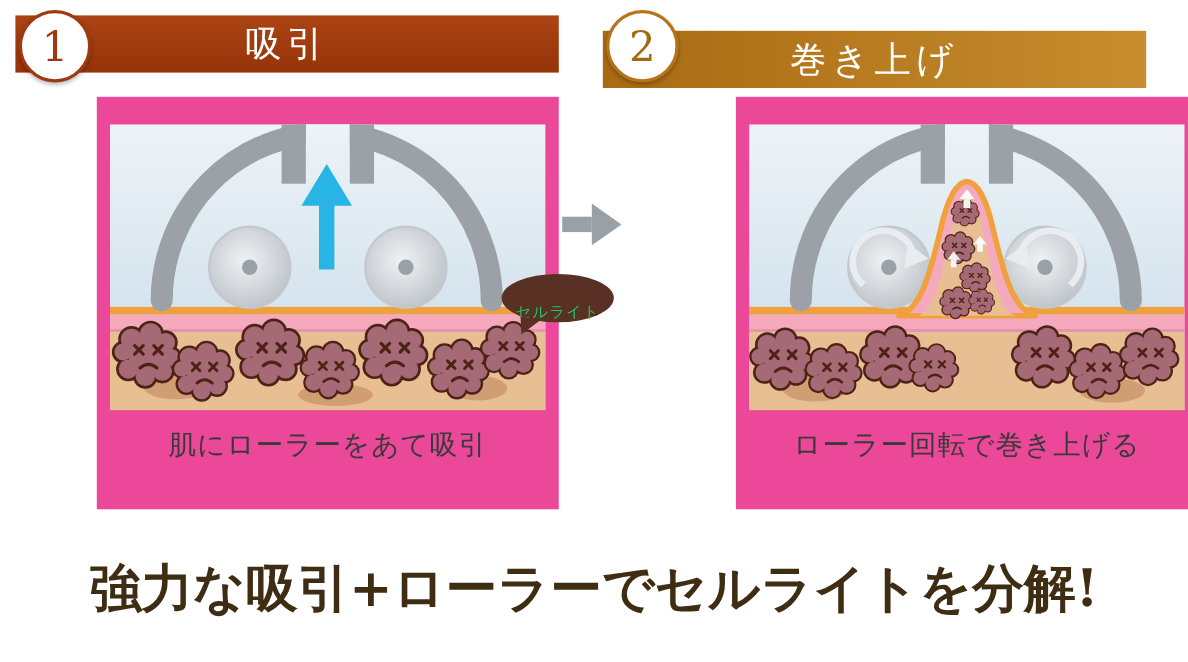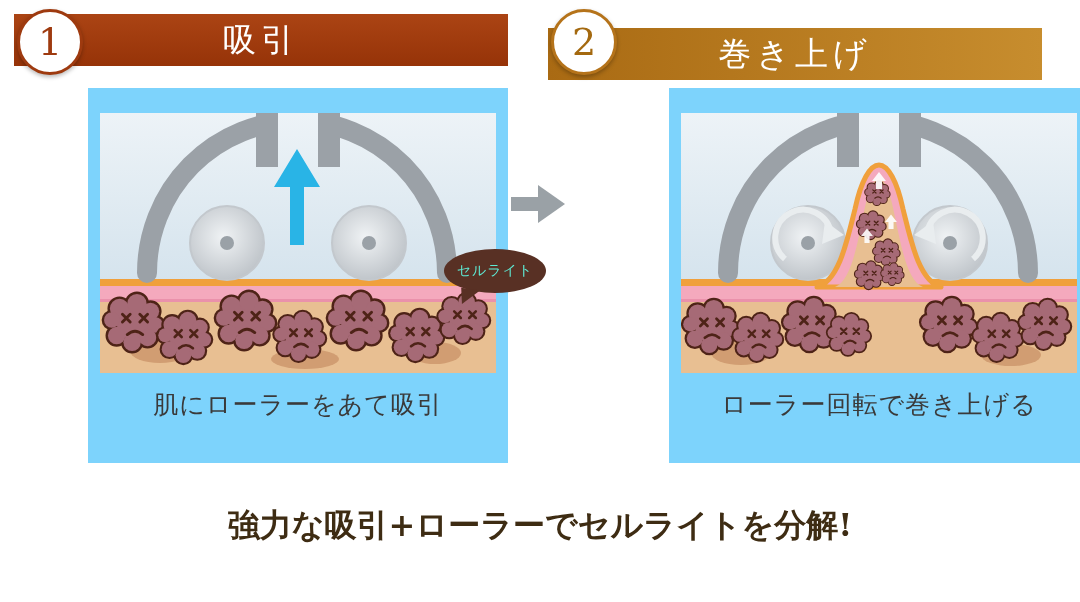--- a/index.html
+++ b/index.html
@@ -15,41 +15,41 @@
 
   
   .badge{position:absolute;width:60px;height:60px;border-radius:50%;background:#ffffff;
          display:flex;align-items:center;justify-content:center;
          font-family:"DejaVu Serif","Liberation Serif",serif;font-size:38px;
          box-shadow:0 2px 4px rgba(0,0,0,.28);z-index:4;}
   .b1{left:17px;top:9px;border:3px solid #9e3a0f;color:#9e3a0f;}
   .b2{left:551px;top:9px;border:3px solid #b5731a;color:#a4690f;}
 
   
-  .gray{position:absolute;top:88px;width:420px;height:375px;background:#7dd3fc;}
+  .gray{position:absolute;top:88px;width:420px;height:375px;background:#ec4899;}
   .g1{left:88px;} .g2{left:622px;margin-left:47px;}
   .illus{position:absolute;left:12px;top:25px;width:396px;height:260px;display:block;}
   .caption{position:absolute;left:0;right:0;top:300px;text-align:center;
            font-size:25px;color:#3a3a3a;letter-spacing:1px;}
 
   
-  .bubble{position:absolute;left:444px;top:249px;width:102px;height:44px;background:#583024;
-          border-radius:50%;display:flex;align-items:center;justify-content:center;
-          color:#5eead4;font-size:14px;letter-spacing:1px;z-index:6;}
+  .bubble{position:absolute;left:456px;top:249px;width:102px;height:44px;background:#583024;
+          border-radius:50%;display:flex;align-items:flex-end;justify-content:center;
+          color:#22c55e;font-size:14px;letter-spacing:1px;z-index:6;}
   .bubble::after{content:"";position:absolute;left:16px;bottom:-12px;width:0;height:0;
           border-top:16px solid #583024;border-right:16px solid transparent;
           border-left:3px solid transparent;transform:rotate(8deg);}
 
   
   .next-arrow{position:absolute;left:511px;top:182px;width:56px;height:44px;}
 
   
   .headline{position:absolute;left:0;top:504px;width:1080px;text-align:center;
             font-family:"DejaVu Serif","Liberation Serif",serif;font-weight:700;
-            font-size:32px;color:#3e2c13;}
+            font-size:47px;color:#3e2c13;}
 </style>
 </head>
 <body>
 
 <div class="canvas">
 
   <svg width="0" height="0" style="position:absolute">
     <defs>
       <linearGradient id="bgGrad" gradientUnits="userSpaceOnUse" x1="0" y1="0" x2="0" y2="260">
         <stop offset="0" stop-color="#edf3f7"></stop>

